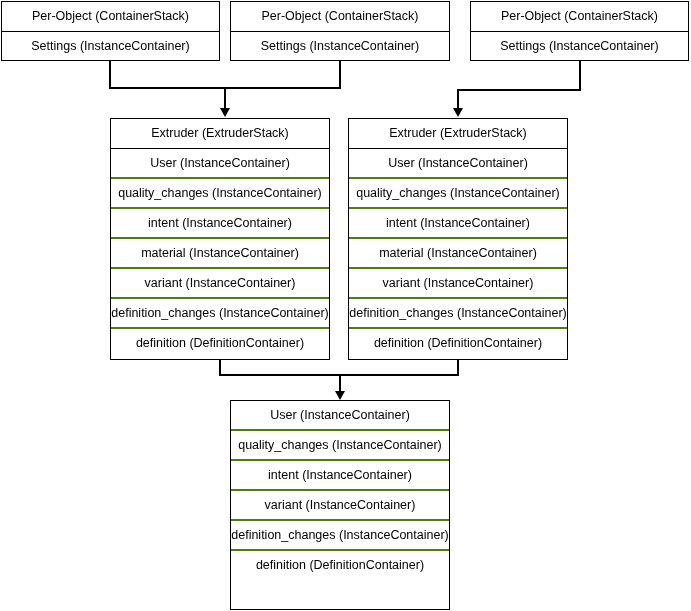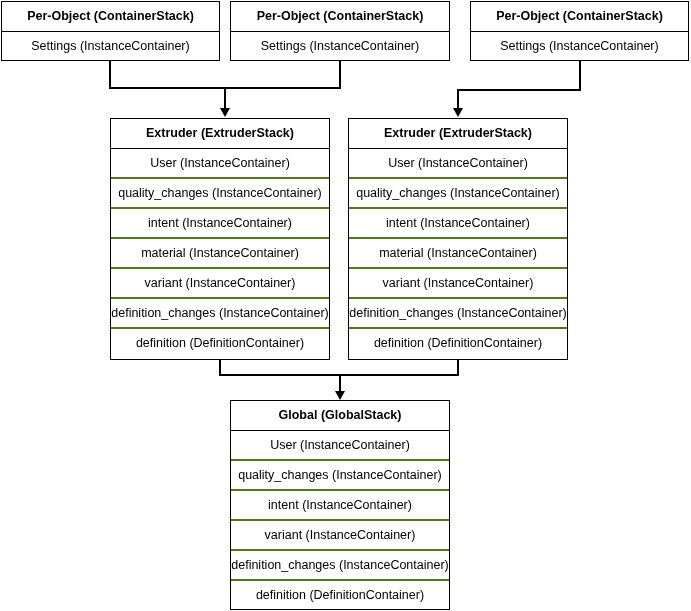--- a/index.html
+++ b/index.html
@@ -31,21 +31,21 @@
     flex: 0 0 30px;
     height: 30px;
     line-height: 28px;
     text-align: center;
     font-size: 12.5px;
     color: #000000;
     white-space: nowrap;
     overflow: hidden;
   }
   .stack-row.header {
-    font-weight: bold;
+    font-weight: normal;
     border-bottom: 1px solid #000000;
   }
   .stack-row.sub {
     border-bottom: 2px solid #4d7c0f;
   }
   .stack-row.sub.last {
     border-bottom: none;
   }
   .conn {
     position: absolute;
@@ -115,21 +115,20 @@
     <div class="stack-row sub last">definition (DefinitionContainer)</div>
   </div>
 
   <div class="conn conn-v" style="left:219px; top:360px; height:16px;"></div>
   <div class="conn conn-v" style="left:457px; top:360px; height:16px;"></div>
   <div class="conn conn-h" style="left:219px; top:374px; width:240px;"></div>
   <div class="conn conn-v" style="left:339px; top:374px; height:18px;"></div>
   <div class="arrow-head" style="left:335px; top:391px;"></div>
 
   <div class="stack-box" style="left:230px; top:400px; width:220px; height:210px;">
-    <div class="stack-row header">Global (GlobalStack)</div>
     <div class="stack-row sub">User (InstanceContainer)</div>
     <div class="stack-row sub">quality_changes (InstanceContainer)</div>
     <div class="stack-row sub">intent (InstanceContainer)</div>
     <div class="stack-row sub">variant (InstanceContainer)</div>
     <div class="stack-row sub">definition_changes (InstanceContainer)</div>
     <div class="stack-row sub last">definition (DefinitionContainer)</div>
   </div>
 
 </div>
 

